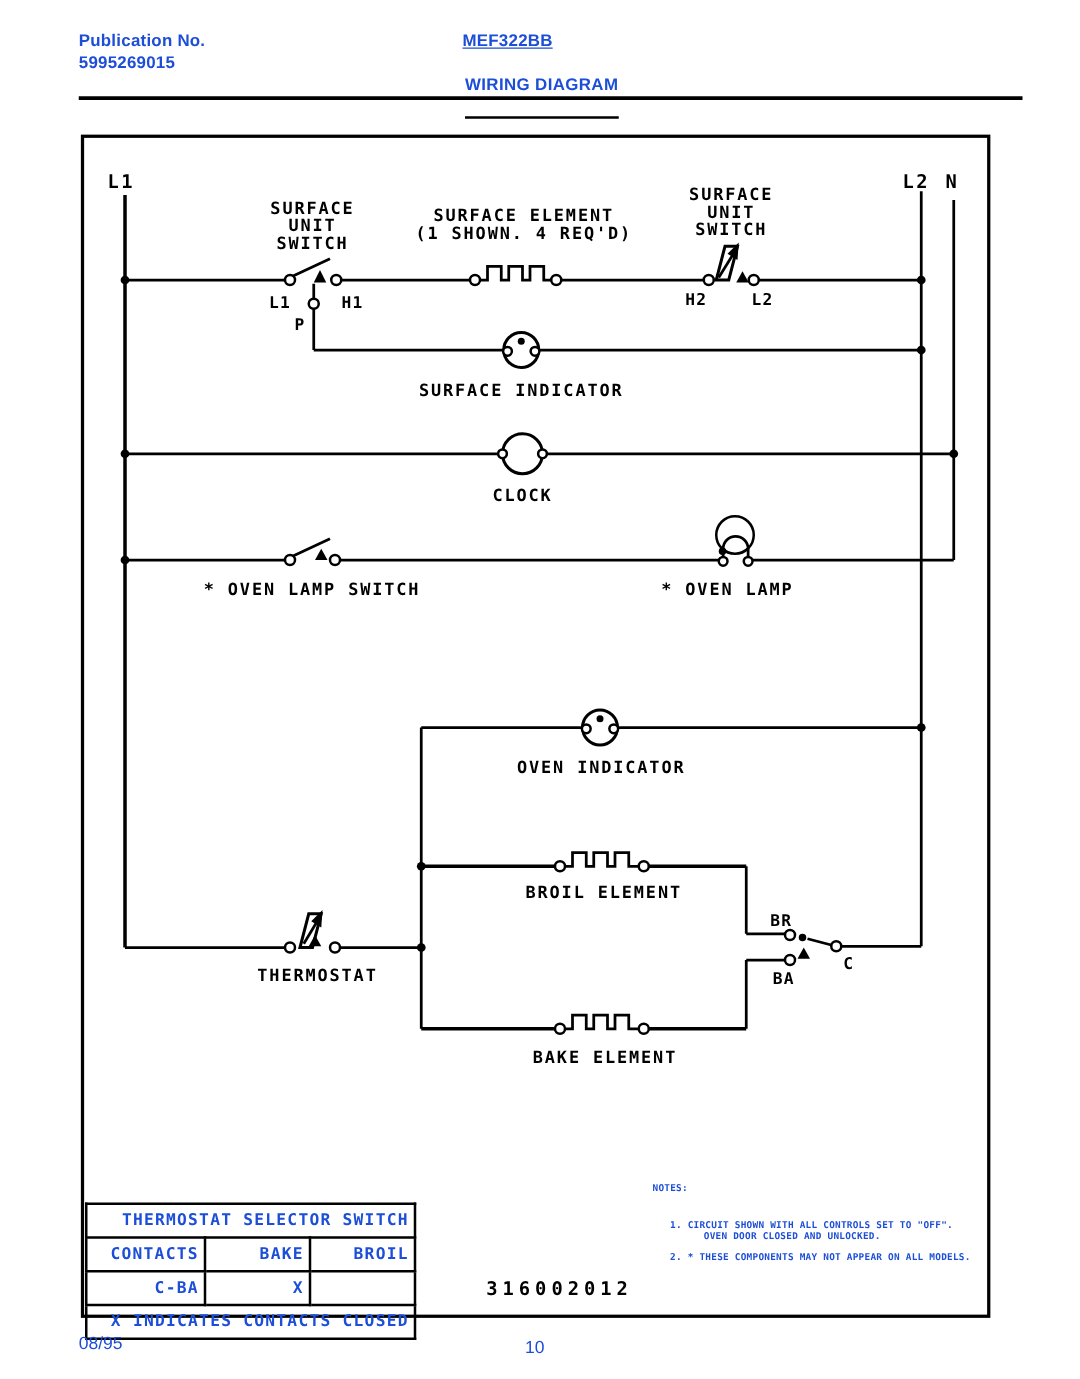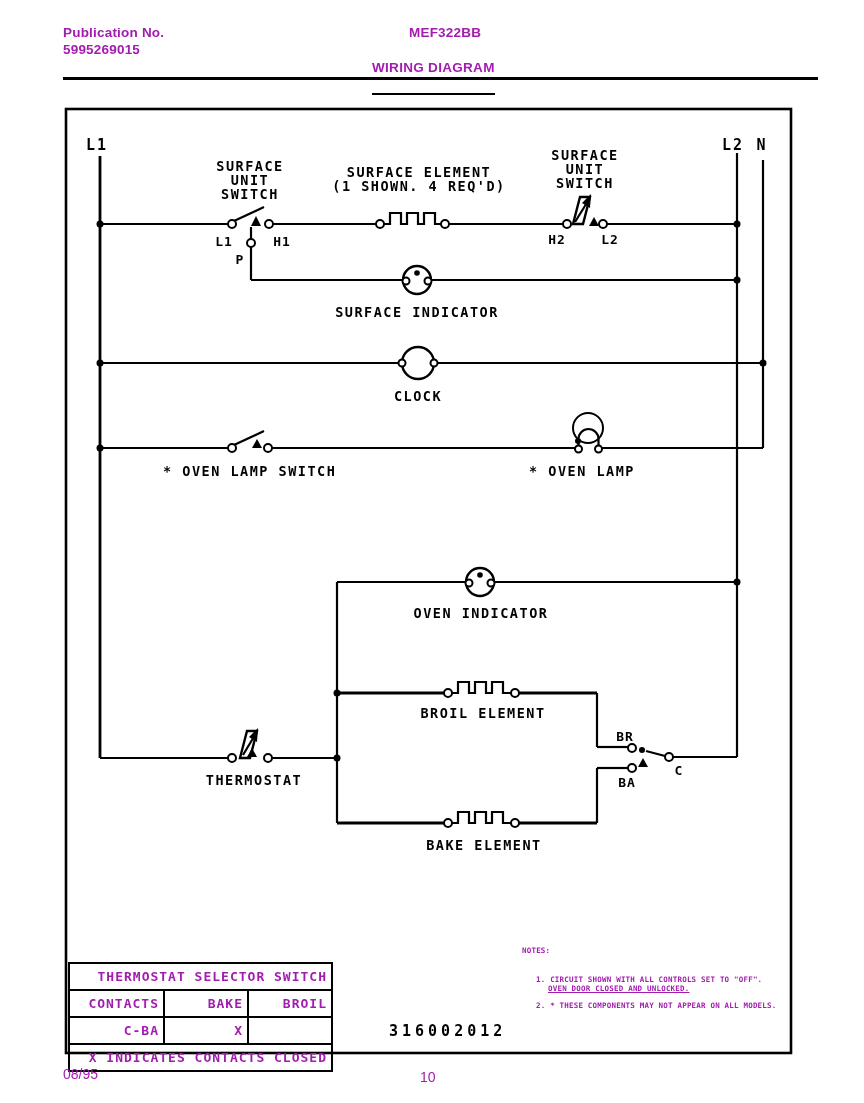--- a/index.html
+++ b/index.html
@@ -1,50 +1,50 @@
 <!DOCTYPE html>
 <html><head>
 <meta charset="utf-8">
 <style>
   html,body{margin:0;padding:0;background:#fff;}
-  #page{position:relative;width:864px;height:1103px;background:#fff;color:#a21caf;
+  #page{position:relative;width:864px;height:1103px;background:#fff;color:#1d4ed8;
         font-family:"Liberation Sans",sans-serif;overflow:hidden;}
   .abs{position:absolute;}
   .hdr{font-weight:bold;font-size:13.5px;line-height:17px;letter-spacing:0.2px;}
   .rule{background:#000;height:2.5px;}
   .wd{font-weight:bold;font-size:13.5px;border-bottom:2.5px solid #000;padding-bottom:18px;letter-spacing:0.3px;}
   svg text{fill:#000;}
   .t14{font:bold 13.5px "DejaVu Sans Mono",monospace;letter-spacing:1.5px;}
   .t13{font:bold 13px "DejaVu Sans Mono",monospace;letter-spacing:1px;}
   .t16{font:bold 15px "DejaVu Sans Mono",monospace;letter-spacing:2px;}
   .tpn{font:bold 15px "DejaVu Sans Mono",monospace;letter-spacing:4px;}
   .w{stroke:#000;stroke-width:2.2;fill:none;}
   .wb{stroke:#000;stroke-width:2.8;fill:none;}
   .term{fill:#fff;stroke:#000;stroke-width:2;}
   .dot{fill:#000;stroke:none;}
   .sym{fill:#fff;stroke:#000;stroke-width:2.4;}
   .notes{font-family:"DejaVu Sans Mono",monospace;font-weight:bold;font-size:7.5px;
          line-height:9px;letter-spacing:0.2px;width:290px;}
   .notes .n1{margin-left:14px;margin-top:20px;}
-  .notes .n1b{margin-left:26px;text-decoration:underline;}
+  .notes .n1b{margin-left:41px;}
   .notes .n2{margin-left:14px;margin-top:8px;}
   table.ttable{position:absolute;left:68px;top:962px;border-collapse:collapse;
          font-family:"DejaVu Sans Mono",monospace;font-weight:bold;font-size:13px;
          letter-spacing:1px;}
   table.ttable td{border:2.2px solid #000;text-align:right;padding:4px;height:17px;}
   .ftr{font-weight:normal;font-size:14px;}
 </style>
 </head>
 <body>
 
 <div id="page">
 
   <div class="abs hdr" style="left:63px;top:24px;">Publication No.</div>
   <div class="abs hdr" style="left:63px;top:41px;">5995269015</div>
-  <div class="abs hdr" style="left:409px;top:24px;">MEF322BB</div>
+  <div class="abs hdr" style="left:370px;top:24px;text-decoration:underline;">MEF322BB</div>
   <div class="abs wd" style="left:372px;top:60px;">WIRING DIAGRAM</div>
   <div class="abs rule" style="left:63px;top:77px;width:755px;"></div>
 
   <svg class="abs" style="left:0;top:0;" width="864" height="1103" viewBox="0 0 864 1103">
 
     <rect x="66" y="109" width="725" height="944" fill="none" stroke="#000" stroke-width="2.6"></rect>
 
     <text class="t16" x="97" y="150" text-anchor="middle">L1</text>
     <text class="t16" x="733" y="150" text-anchor="middle">L2</text>
     <text class="t16" x="762" y="150" text-anchor="middle">N</text>

